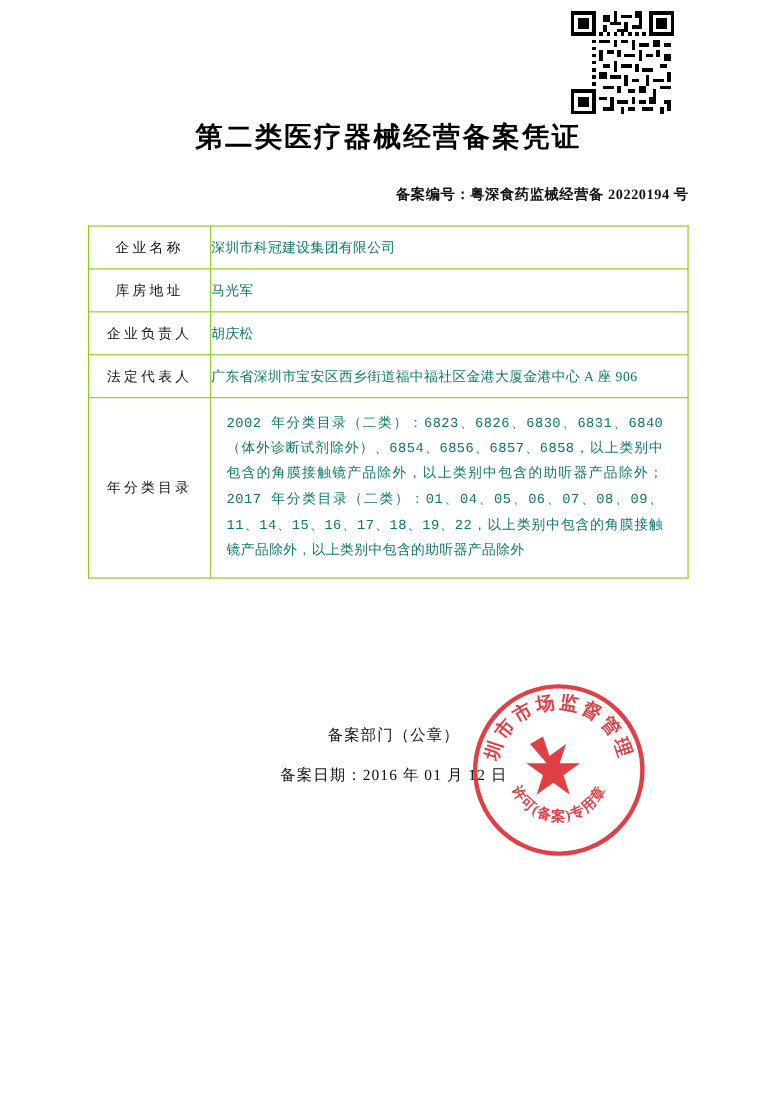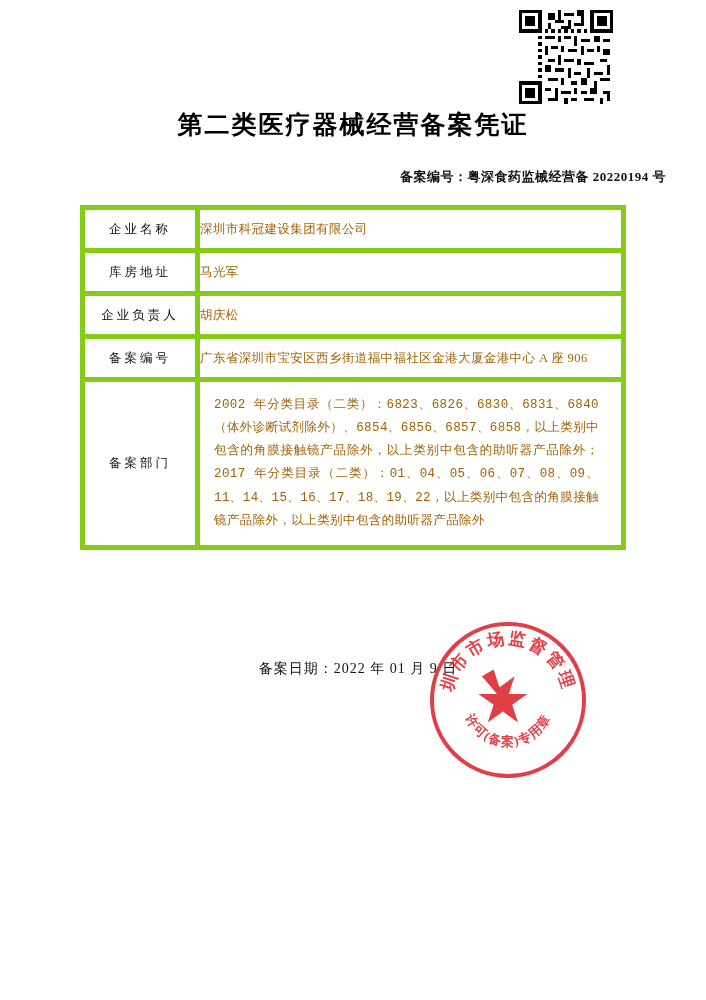--- a/index.html
+++ b/index.html
@@ -46,54 +46,54 @@
     color: #000;
   }
 
   
   .record-no {
     position: absolute;
     top: 168px;
     left: 0;
     width: 706px;
     text-align: right;
-    padding-right: 40px;
+    padding-right: 80px;
     box-sizing: border-box;
     font-size: 13px;
     font-weight: bold;
     color: #111;
     letter-spacing: 0.5px;
   }
 
   
   table.info {
     position: absolute;
     top: 205px;
     left: 80px;
     width: 546px;
     border-collapse: collapse;
     table-layout: fixed;
   }
   table.info td {
-    border: 5px solid #84cc16;
+    border: 1px solid #84cc16;
     padding: 0;
     vertical-align: middle;
   }
   td.label {
     width: 110px;
     text-align: center;
     font-size: 12.5px;
     color: #111;
     letter-spacing: 3px;
     padding: 0 4px;
     height: 38px;
   }
   td.value {
     font-size: 12.5px;
-    color: #a16207;
+    color: #0f766e;
     padding: 0 0 0 14px;
     height: 38px;
     letter-spacing: 0.4px;
   }
   td.value.tall {
     height: auto;
     padding: 12px 22px 12px 14px;
     line-height: 1.85;
     text-align: justify;
     font-family: Liberation Mono, monospace;
@@ -246,33 +246,36 @@
       </tr>
       <tr>
         <td class="label">库房地址</td>
         <td class="value">马光军</td>
       </tr>
       <tr>
         <td class="label">企业负责人</td>
         <td class="value">胡庆松</td>
       </tr>
       <tr>
-        <td class="label">备案编号</td>
+        <td class="label">法定代表人</td>
         <td class="value">广东省深圳市宝安区西乡街道福中福社区金港大厦金港中心 A 座 906</td>
       </tr>
       <tr>
-        <td class="label tall">备案部门</td>
+        <td class="label tall">年分类目录</td>
         <td class="value tall">2002 年分类目录（二类）：6823、6826、6830、6831、6840（体外诊断试剂除外）、6854、6856、6857、6858，以上类别中包含的角膜接触镜产品除外，以上类别中包含的助听器产品除外；2017 年分类目录（二类）：01、04、05、06、07、08、09、11、14、15、16、17、18、19、22，以上类别中包含的角膜接触镜产品除外，以上类别中包含的助听器产品除外</td>
       </tr>
     </tbody>
   </table>
 
   <div class="footer">
     <div class="footer-line">
-      <span class="fl-inner">备案日期：2022 年 01 月 9 日</span>
+      <span class="fl-inner">备案部门（公章）</span>
+    </div>
+    <div class="footer-line">
+      <span class="fl-inner">备案日期：2016 年 01 月 12 日</span>
     </div>
   </div>
 
   <div class="seal">
     <svg width="160" height="160" viewBox="0 0 160 160">
       <defs>
         <path id="sealTopArc" d="M 24,80 A 56,56 0 0 1 136,80"></path>
         <path id="sealBottomArc" d="M 34,80 A 46,46 0 0 0 126,80"></path>
       </defs>
       <g opacity="0.82">

